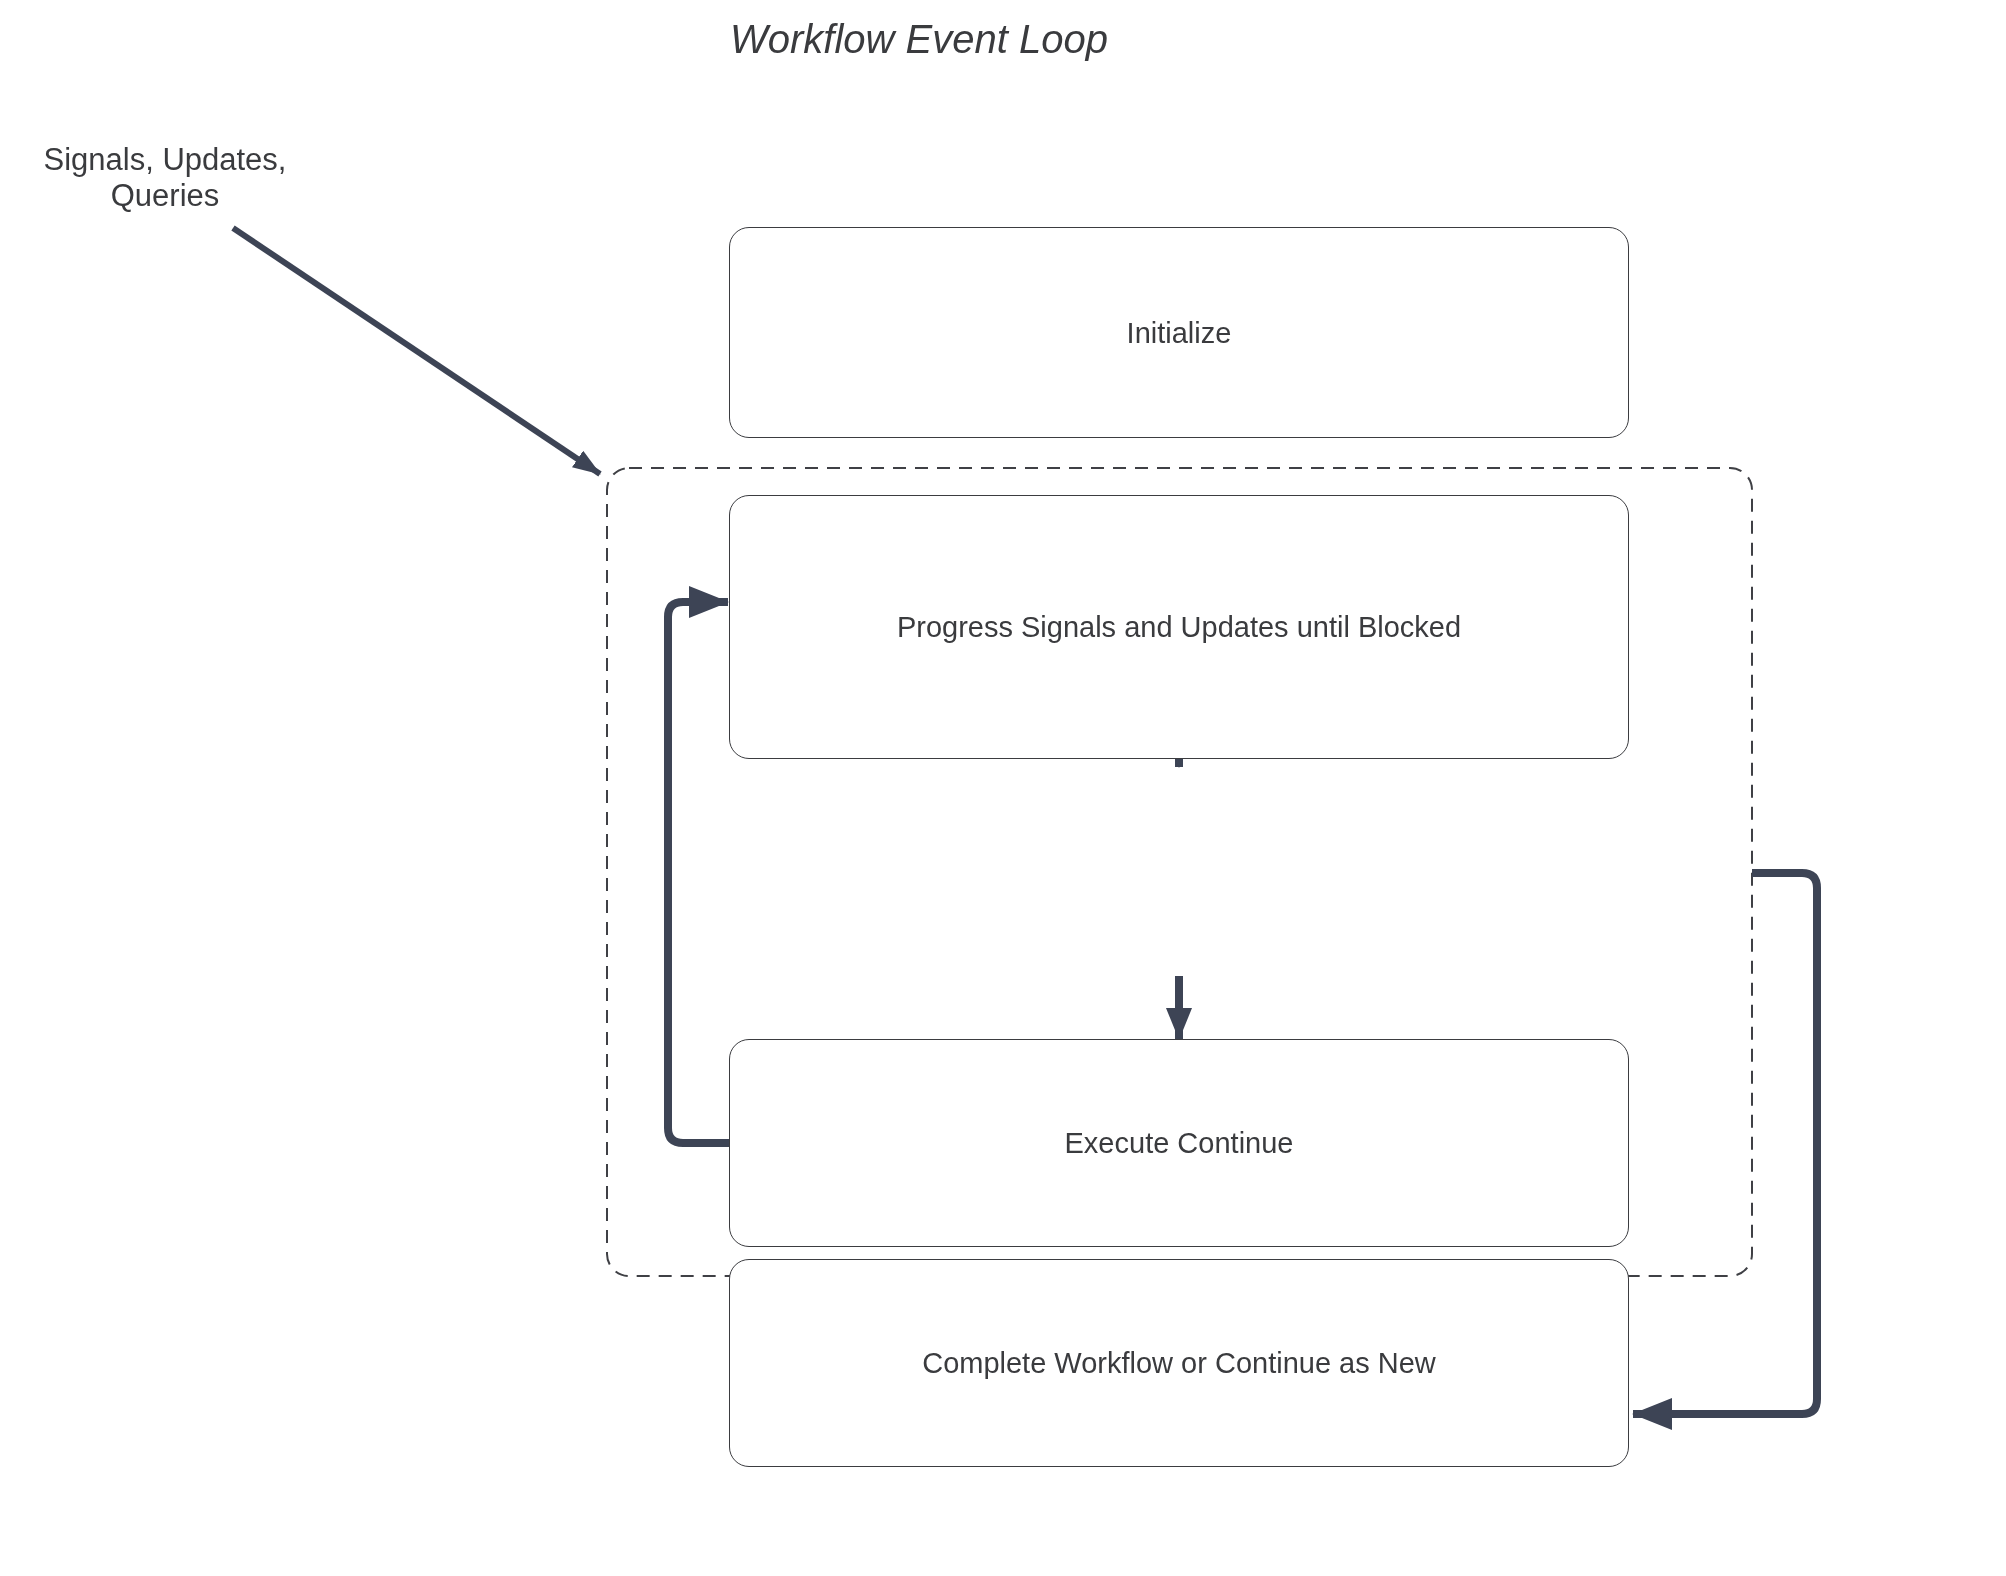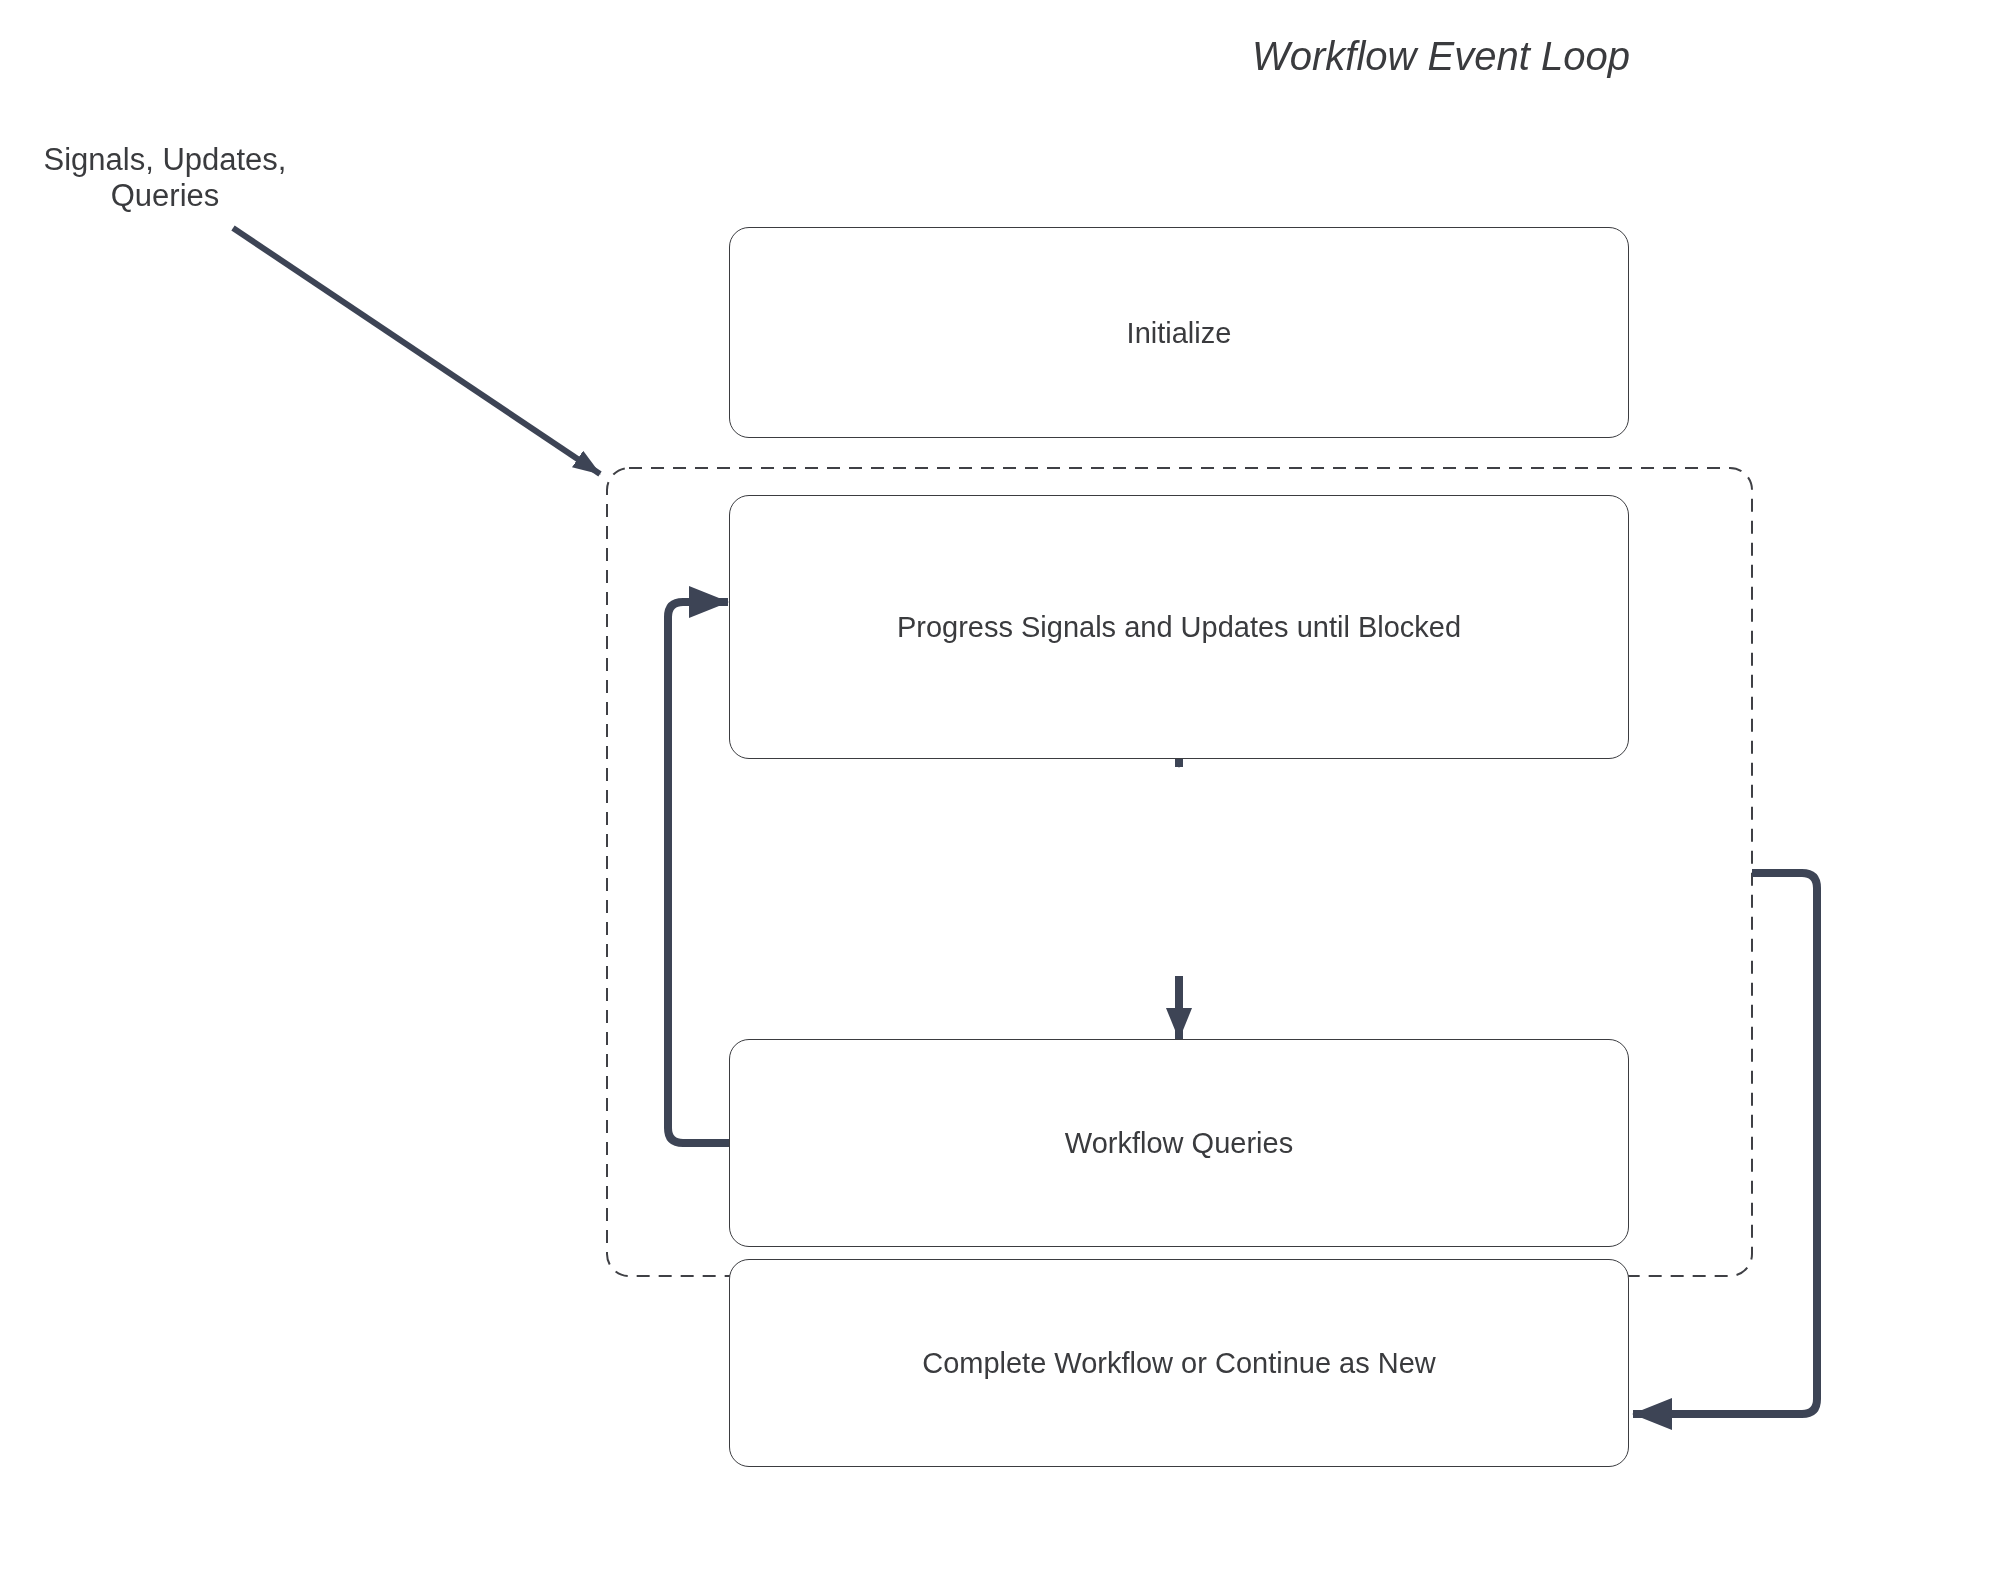--- a/index.html
+++ b/index.html
@@ -11,22 +11,22 @@
   }
   html,body{margin:0;padding:0;background:var(--background);}
   #canvas{
     position:relative;width:2006px;height:1576px;
     background:var(--background);
     font-family:"Liberation Sans",sans-serif;
     color:var(--text);
     overflow:hidden;
   }
   .title{
-    position:absolute;left:730px;top:32px;width:900px;
-    text-align:right;font-size:40px;font-style:italic;line-height:48px;
+    position:absolute;left:730px;top:15px;width:900px;
+    text-align:left;font-size:40px;font-style:italic;line-height:48px;
   }
   .side-label{
     position:absolute;left:0px;top:142px;width:330px;
     text-align:center;font-size:31px;line-height:36px;white-space:pre-line;
   }
   .node{
     position:absolute;left:729px;width:900px;
     border:1.5px solid var(--box-border);border-radius:20px;
     background:#ffffff;box-sizing:border-box;
     display:flex;align-items:center;justify-content:center;
@@ -85,20 +85,20 @@
   <div class="node" id="node-initialize">
     <span>Initialize</span>
   </div>
 
   <div class="node" id="node-progress-signals">
     <span>Progress Signals and Updates until Blocked</span>
   </div>
 
 
   <div class="node" id="node-execute-queries">
-    <span>Workflow Queries</span>
+    <span>Execute Continue</span>
   </div>
 
   <div class="node" id="node-complete">
     <span>Complete Workflow or Continue as New</span>
   </div>
 
 </div>
 
 </body></html>

